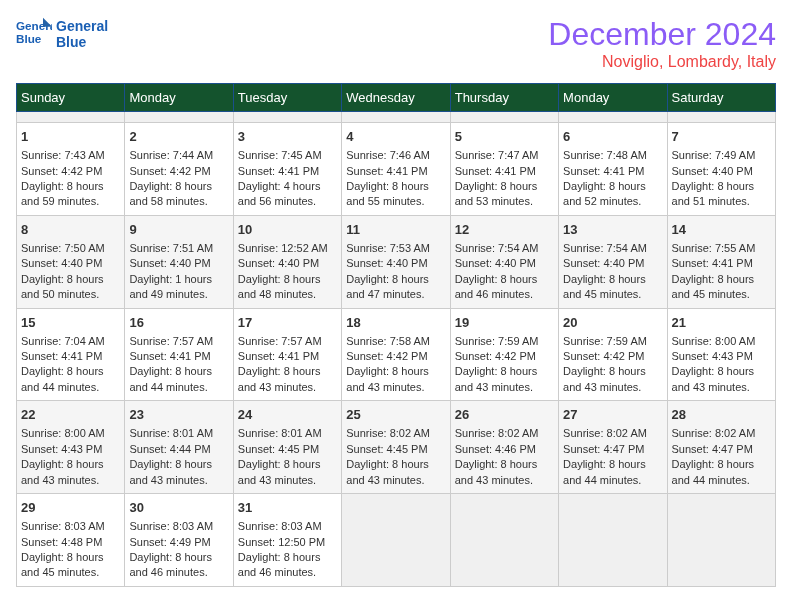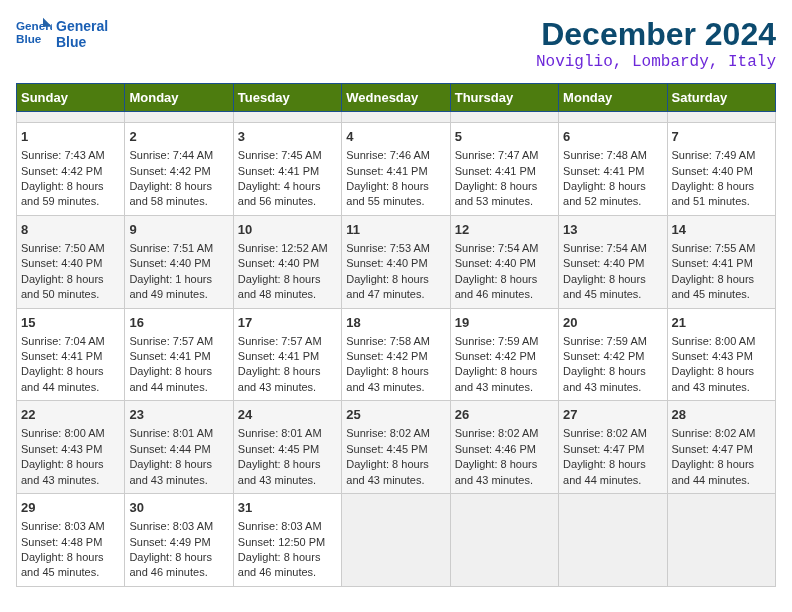--- a/index.html
+++ b/index.html
@@ -23,39 +23,38 @@
     }
     .logo-icon {
       width: 36px;
       height: 36px;
     }
     .title-block {
       text-align: right;
     }
     .month-title {
       font-size: 32px;
-      font-weight: bold;
-      color: #0c4a6e;
+      font-weight: normal;
+      color: #8b5cf6;
     }
     .location-title {
       font-size: 16px;
-      color: #6d28d9;
-      font-family: Liberation Mono, monospace;
+      color: #ef4444;
     }
     table {
       width: 100%;
       border-collapse: collapse;
       font-size: 11px;
     }
     thead tr th {
-      background-color: #4d7c0f;
+      background-color: #14532d;
       color: #fff;
       padding: 6px 4px;
       font-size: 13px;
-      font-weight: bold;
+      font-weight: normal;
       text-align: left;
       border: 1px solid #1a4f8c;
     }
     tbody tr td {
       vertical-align: top;
       padding: 5px 4px;
       border: 1px solid #ccc;
       color: #333;
       line-height: 1.4;
       width: calc(100% / 7);

